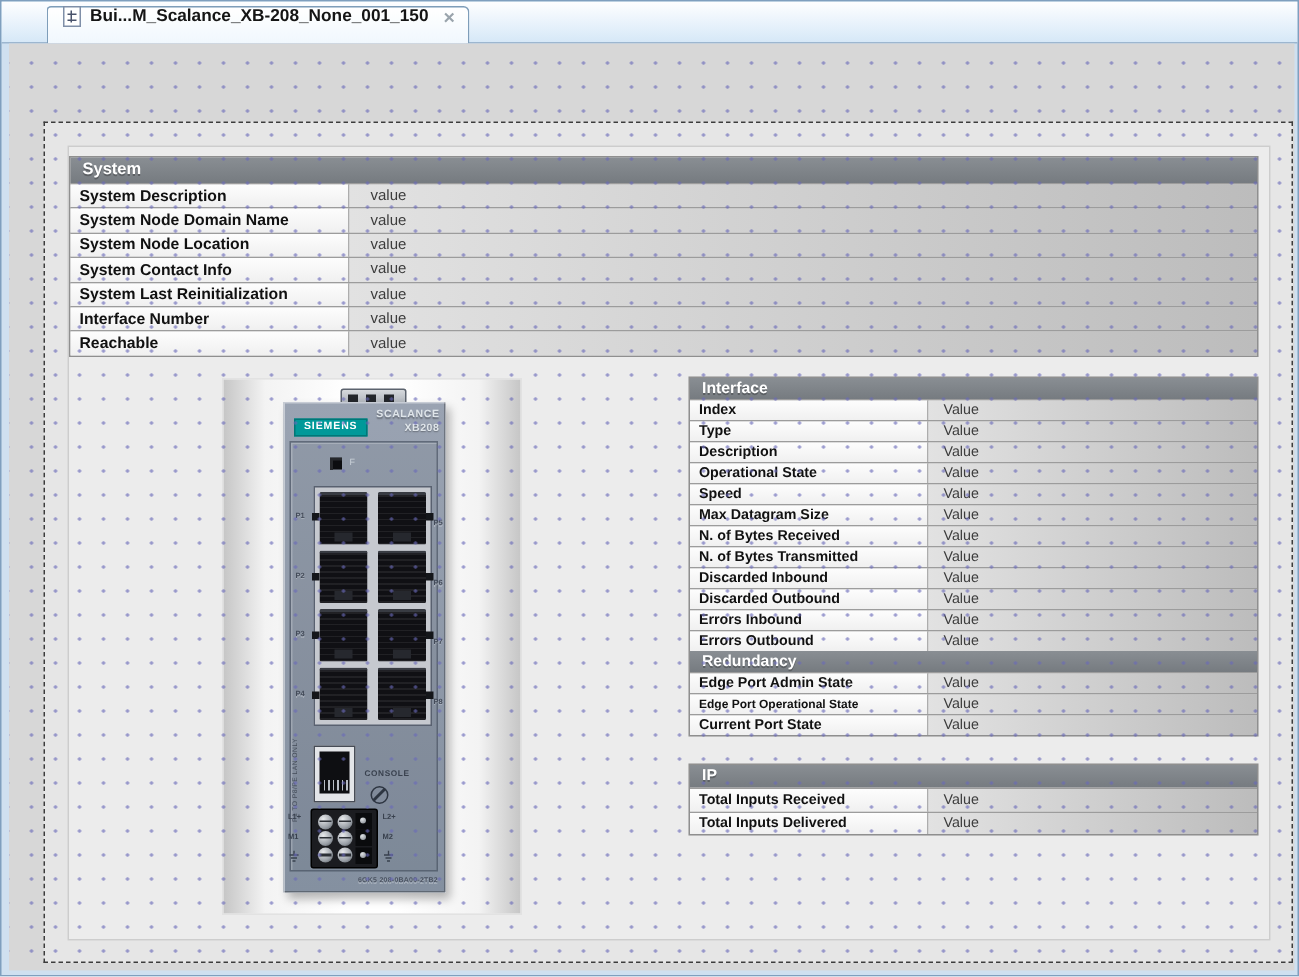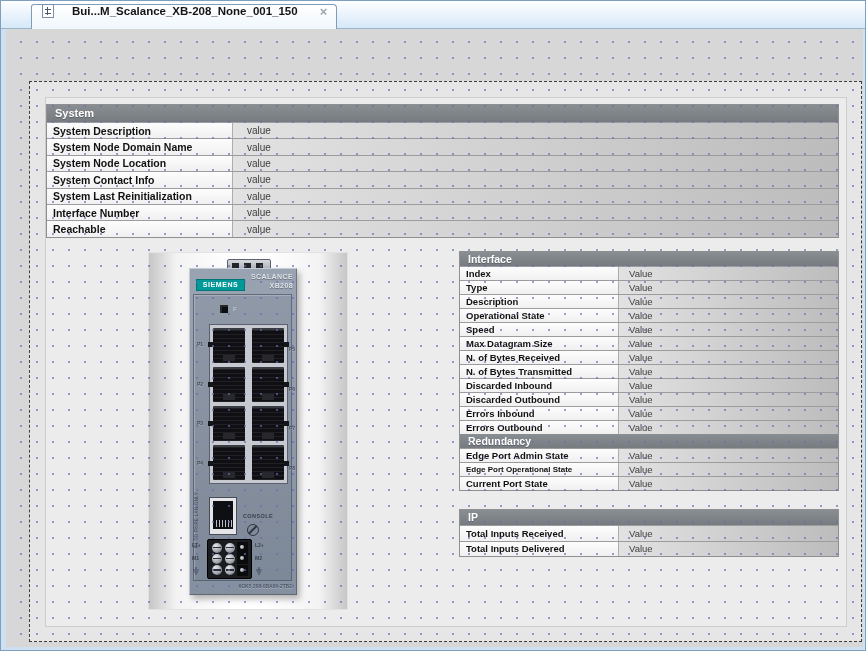--- a/index.html
+++ b/index.html
@@ -11,21 +11,21 @@
   }
 
   
   #tabbar {
     position:absolute; left:0; top:0; width:100%; height:28px;
     background:linear-gradient(#fefeff,#e6f1fb 60%,#d6e8f7);
     border-bottom:1px solid #9cb6cf;
   }
   #tab {
     position:absolute; left:30px; top:3px; height:25px;
-    display:flex; align-items:center; gap:18px; padding:0 9px 12px 10px;
+    display:flex; align-items:center; gap:6px; padding:0 9px 12px 10px;
     background:linear-gradient(#ffffff,#f0f7fd);
     border:1px solid #7e9db9; border-bottom:none;
     border-radius:3px 4px 0 0;
   }
   #tab::before {
     content:""; position:absolute; left:-7px; top:0; bottom:0; width:14px;
     background:linear-gradient(#ffffff,#f0f7fd);
     border-left:1px solid #7e9db9; border-top:1px solid #7e9db9;
     transform:skewX(-18deg); border-radius:3px 0 0 0; z-index:-1;
   }

